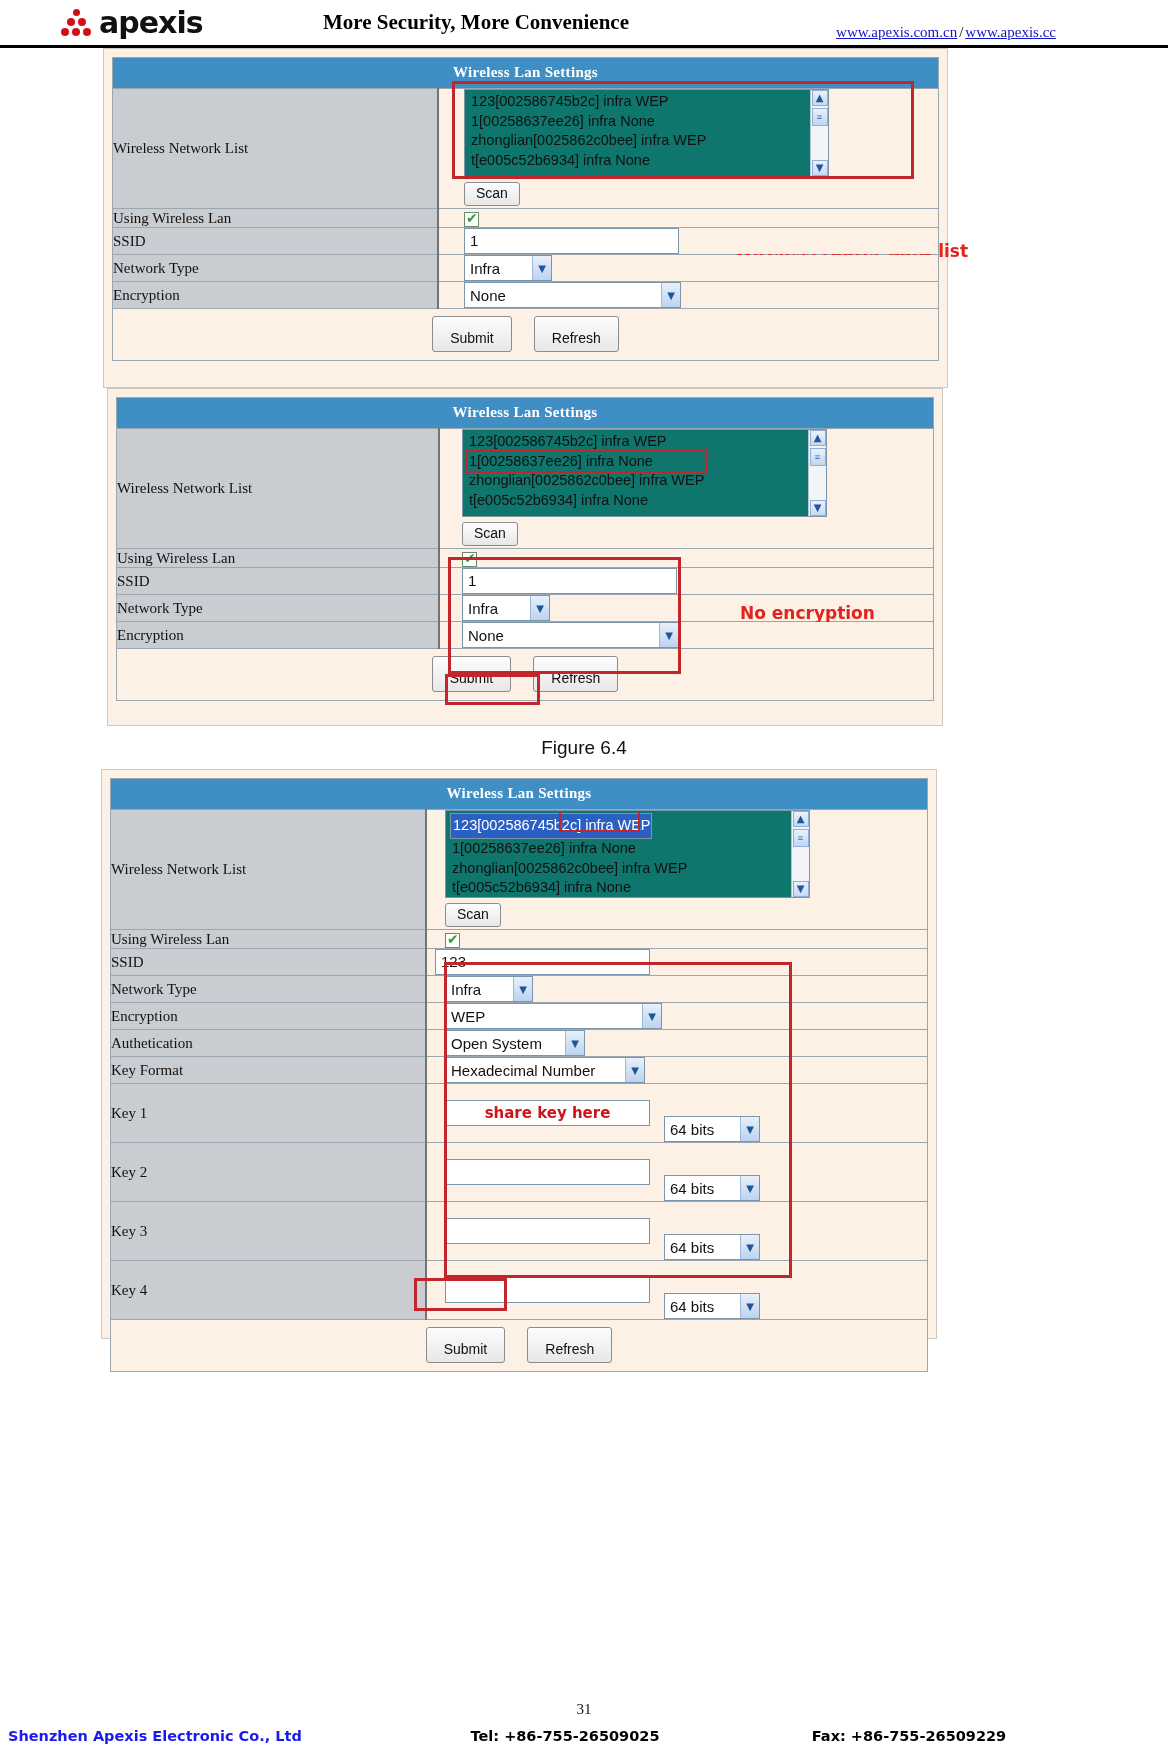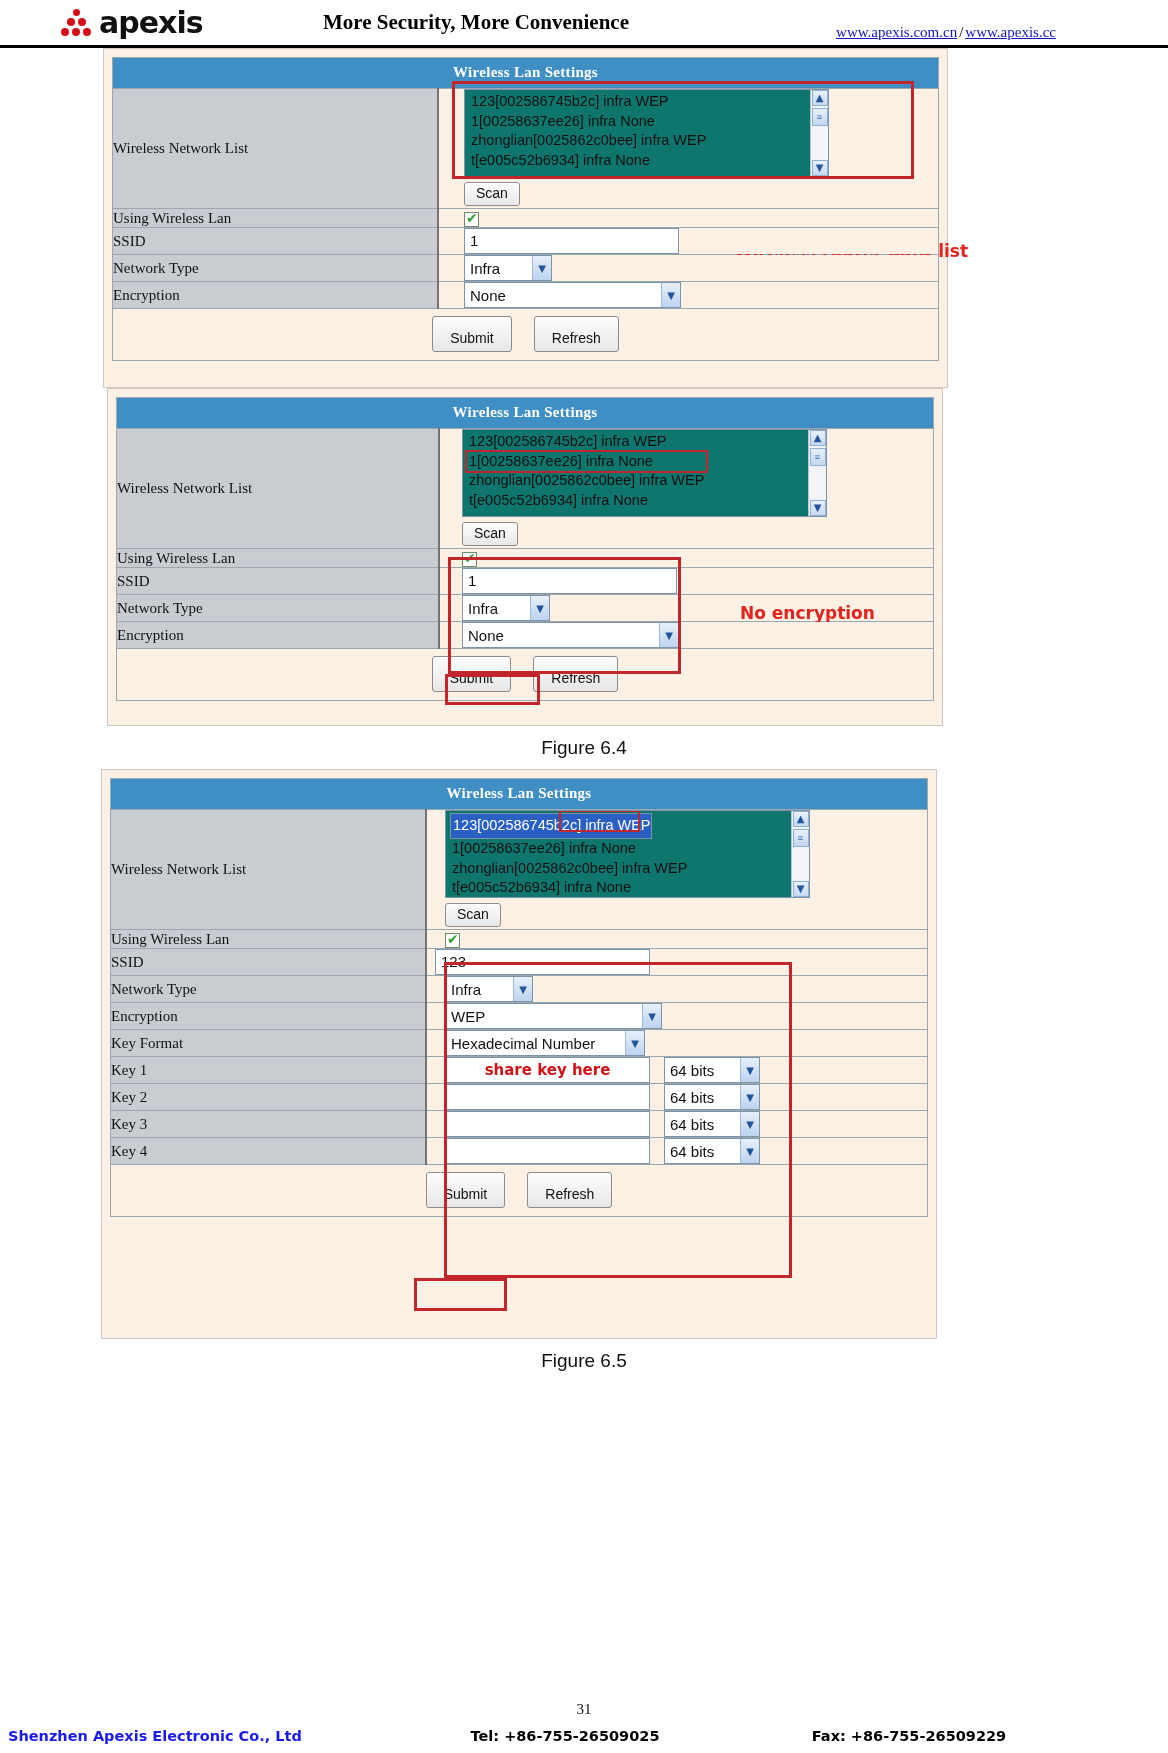--- a/index.html
+++ b/index.html
@@ -198,21 +198,21 @@
     border-left:1px solid #9db8d8;
     color:#1f5699; font-size:10px;
     display:flex;align-items:center;justify-content:center;
     font-family:"DejaVu Sans", sans-serif;
   }
   .sel.w-infra{ width:88px; }
   .sel.w-wide{ width:217px; }
   .sel.w-auth{ width:140px; }
   .sel.w-keyfmt{ width:200px; }
   .sel.w-tx{ width:46px; }
-  .sel.w-bits{ width:96px; }
+  .sel.w-bits{ width:96px;margin-top:32px; }
 
   .chk{
     display:inline-block;
     width:15px;height:15px;
     background:#ffffff;
     border:1px solid #6a8a6a;
     position:relative;
     vertical-align:middle;
   }
   .chk:after{
@@ -475,20 +475,29 @@
         <tr>
           <td class="lbl" style="width:315px;">Encryption</td>
           <td class="val" style="padding-left:18px;">
             <span class="sel w-wide">
               <span class="txtpart">WEP</span>
               <span class="arrow">▼</span>
             </span>
           </td>
         </tr>
         <tr>
+          <td class="lbl" style="width:315px;">Authetication</td>
+          <td class="val" style="padding-left:18px;">
+            <span class="sel w-auth">
+              <span class="txtpart">Open System</span>
+              <span class="arrow">▼</span>
+            </span>
+          </td>
+        </tr>
+        <tr>
           <td class="lbl" style="width:315px;">Key Format</td>
           <td class="val" style="padding-left:18px;">
             <span class="sel w-keyfmt">
               <span class="txtpart">Hexadecimal Number</span>
               <span class="arrow">▼</span>
             </span>
           </td>
         </tr>
         <tr>
           <td class="lbl" style="width:315px;">Key 1</td>

